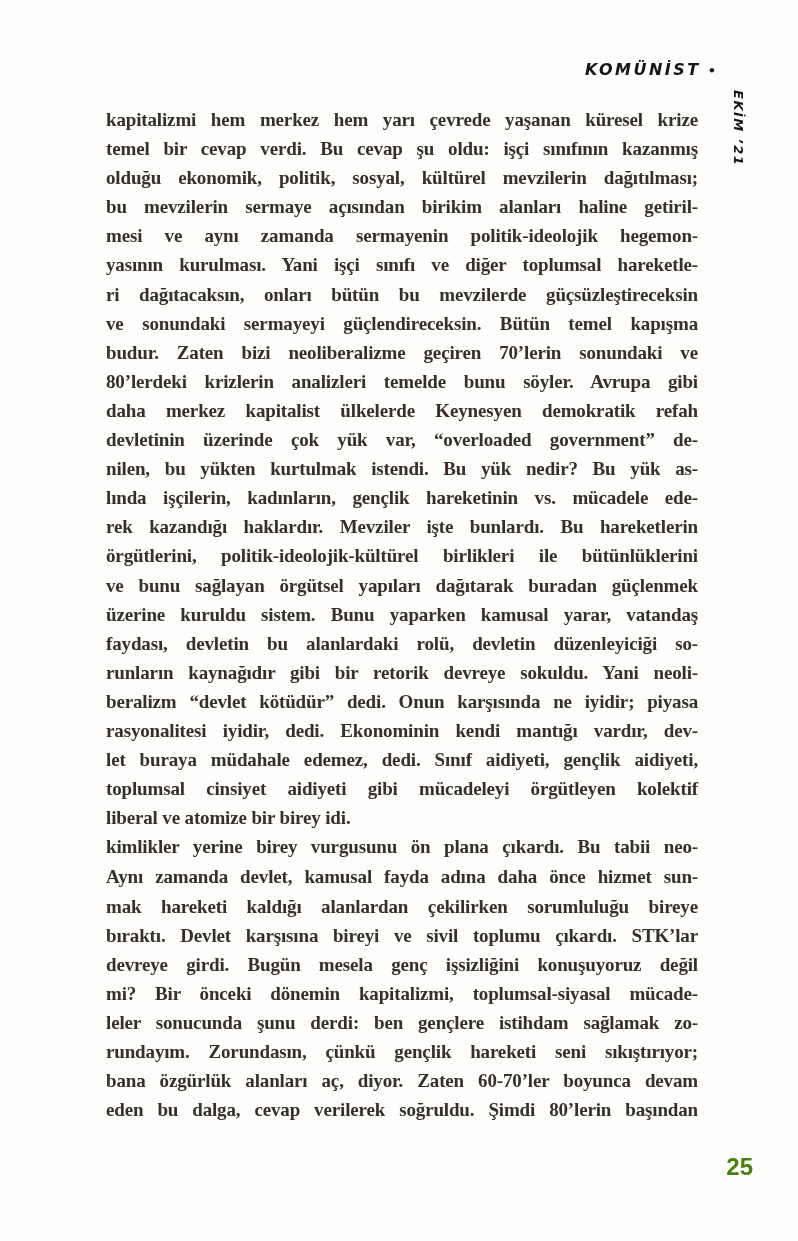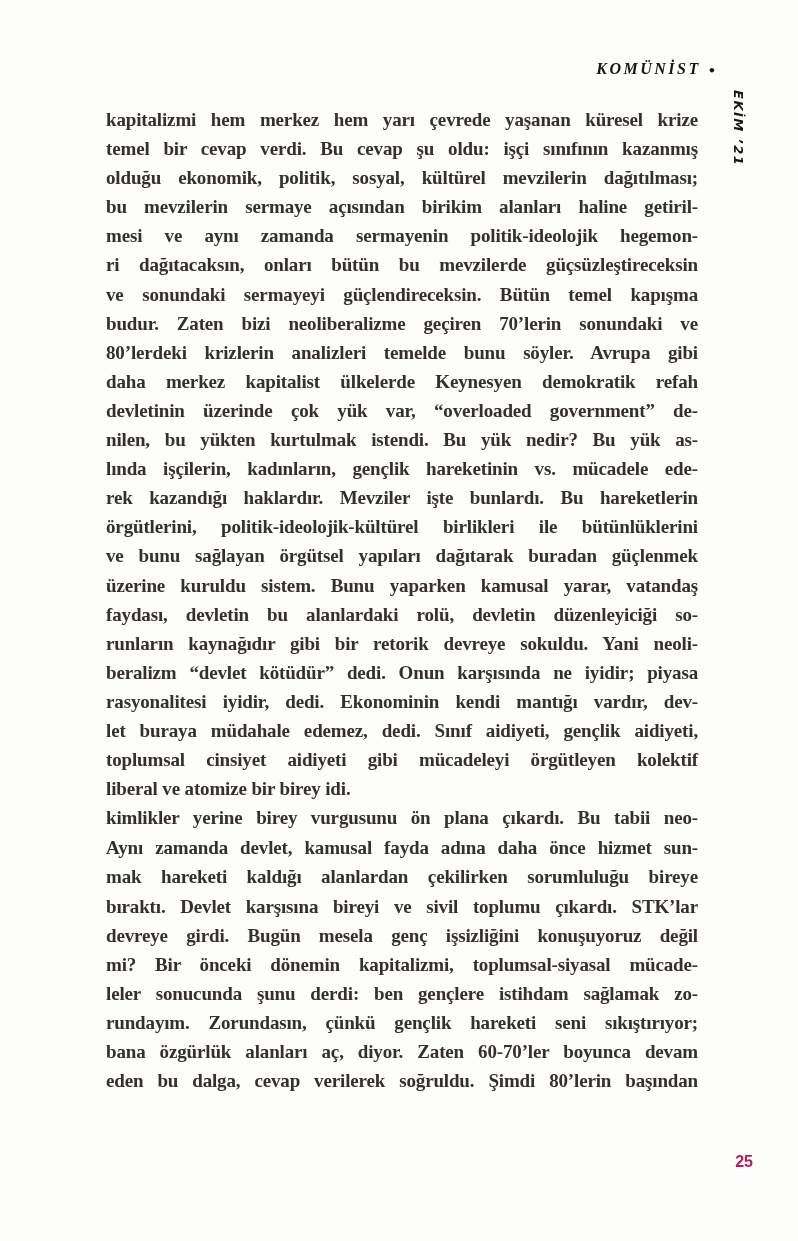--- a/index.html
+++ b/index.html
@@ -23,21 +23,20 @@
     align-items: center;
     gap: 7px;
     color: #161616;
     font-family: "DejaVu Sans", "Liberation Sans", sans-serif;
     font-weight: bold;
     font-style: italic;
   }
   .magazine-title {
     font-size: 16px;
     letter-spacing: 2.5px;
-    font-family: Liberation Serif, serif;
   }
   .header-bullet {
     font-size: 13px;
     transform: translateY(1px);
   }
   .spine {
     position: absolute;
     top: 90px;
     right: 52px;
     writing-mode: vertical-rl;
@@ -67,22 +66,22 @@
   }
   .line.last {
     text-align-last: left;
   }
   .page-number {
     position: absolute;
     top: 1153px;
     right: 45px;
     font-family: "Liberation Sans", "DejaVu Sans", sans-serif;
     font-weight: bold;
-    font-size: 16px;
-    color: #be185d;
+    font-size: 24px;
+    color: #4d7c0f;
   }
 </style>
 </head>
 <body>
 
 <div class="page">
 
   <div class="header">
     <span class="magazine-title">KOMÜNİST</span>
     <span class="header-bullet">•</span>
@@ -90,20 +89,21 @@
 
   <div class="spine">EKİM ’21</div>
 
   <div class="body-text">
       <div class="paragraph">
         <div class="line">kapitalizmi hem merkez hem yarı çevrede yaşanan küresel krize</div>
         <div class="line">temel bir cevap verdi. Bu cevap şu oldu: işçi sınıfının kazanmış</div>
         <div class="line">olduğu ekonomik, politik, sosyal, kültürel mevzilerin dağıtılması;</div>
         <div class="line">bu mevzilerin sermaye açısından birikim alanları haline getiril-</div>
         <div class="line">mesi ve aynı zamanda sermayenin politik-ideolojik hegemon-</div>
+        <div class="line">yasının kurulması. Yani işçi sınıfı ve diğer toplumsal hareketle-</div>
         <div class="line">ri dağıtacaksın, onları bütün bu mevzilerde güçsüzleştireceksin</div>
         <div class="line">ve sonundaki sermayeyi güçlendireceksin. Bütün temel kapışma</div>
         <div class="line">budur. Zaten bizi neoliberalizme geçiren 70’lerin sonundaki ve</div>
         <div class="line">80’lerdeki krizlerin analizleri temelde bunu söyler. Avrupa gibi</div>
         <div class="line">daha merkez kapitalist ülkelerde Keynesyen demokratik refah</div>
         <div class="line">devletinin üzerinde çok yük var, “overloaded government” de-</div>
         <div class="line">nilen, bu yükten kurtulmak istendi. Bu yük nedir? Bu yük as-</div>
         <div class="line">lında işçilerin, kadınların, gençlik hareketinin vs. mücadele ede-</div>
         <div class="line">rek kazandığı haklardır. Mevziler işte bunlardı. Bu hareketlerin</div>
         <div class="line">örgütlerini, politik-ideolojik-kültürel birlikleri ile bütünlüklerini</div>

